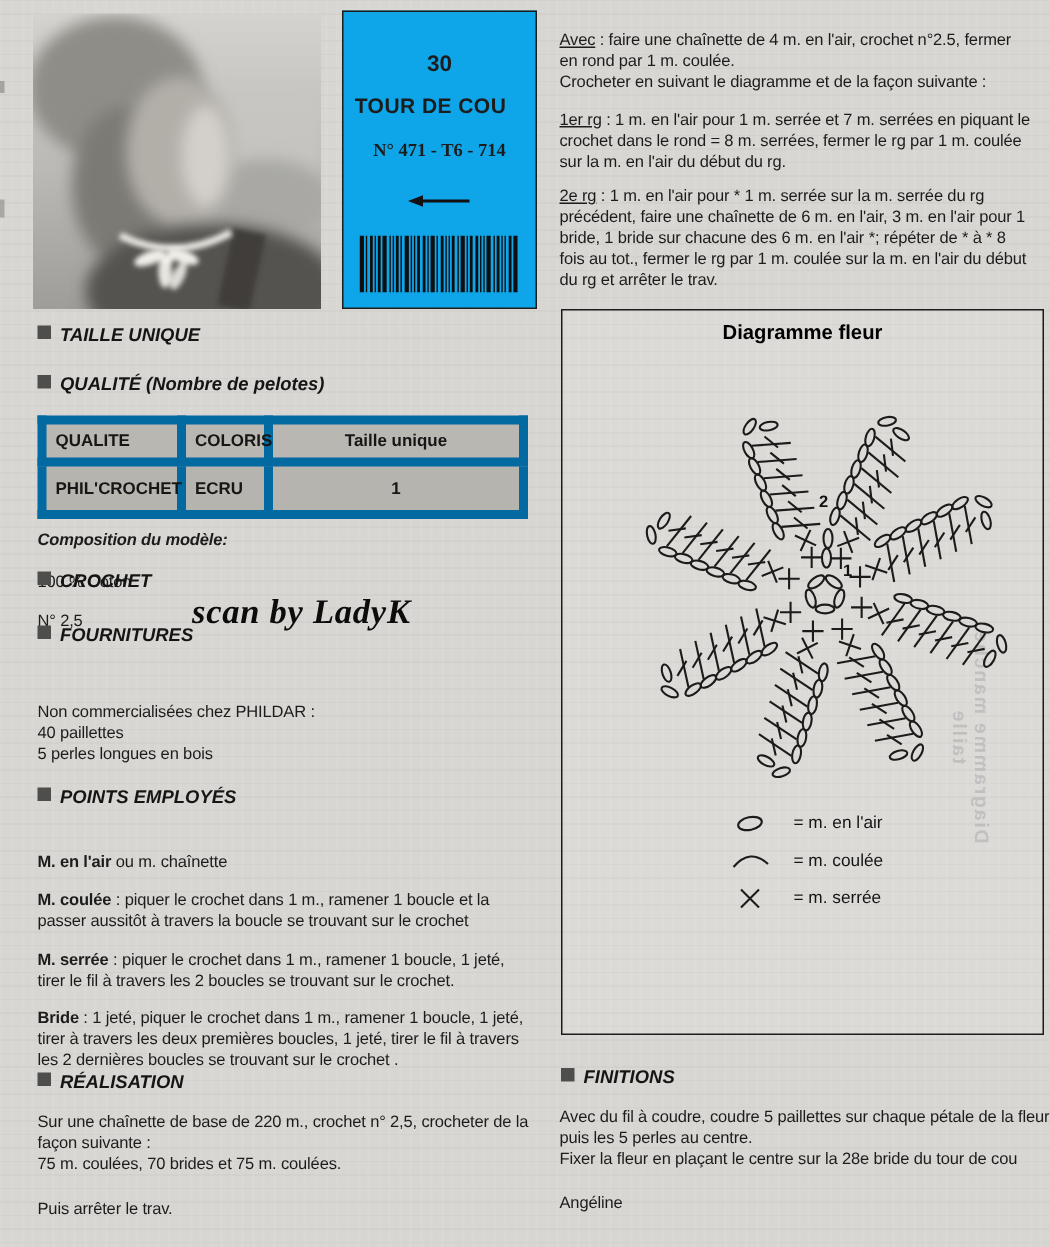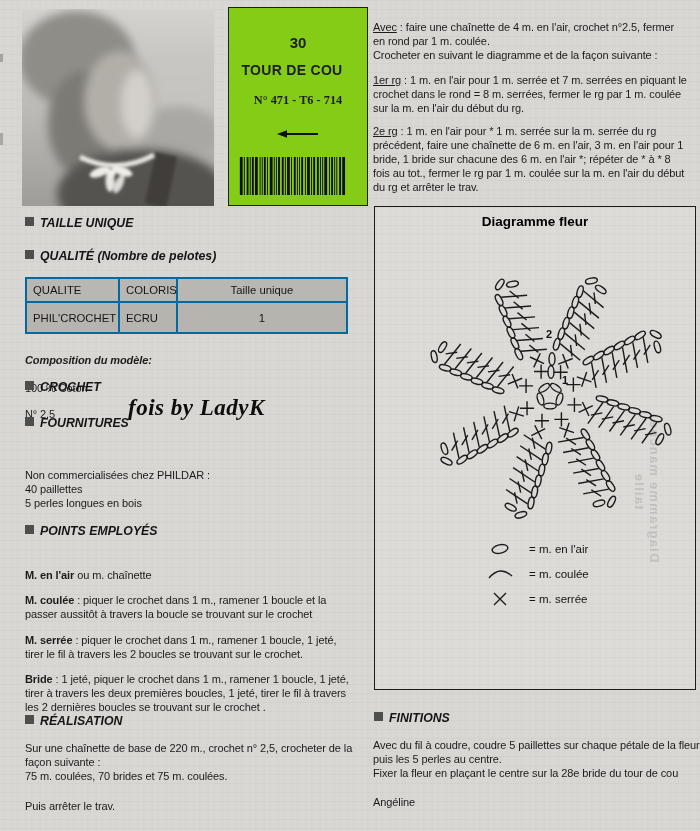--- a/index.html
+++ b/index.html
@@ -16,29 +16,29 @@
   .abs{position:absolute;}
   .body{font-size:11px;line-height:14px;letter-spacing:-0.1px;white-space:pre-line;color:#1c1c1c;}
   .b{font-weight:bold;}
   .bi{font-weight:bold;font-style:italic;}
   .u{text-decoration:underline;}
   .heading{display:flex;align-items:flex-start;gap:6px;font-style:italic;font-weight:bold;font-size:12.3px;color:#151515;letter-spacing:0;}
   .sq{width:9px;height:9px;background:#4e4e4c;margin-top:1px;flex:0 0 auto;}
   
   .photo{left:22px;top:9px;width:192px;height:197px;}
   
-  .label-box{left:228px;top:7px;width:140px;height:199px;background:#84cc16;border:1.6px solid #1d1d1d;box-sizing:border-box;}
+  .label-box{left:228px;top:7px;width:130px;height:199px;background:#0ea5e9;border:1.6px solid #1d1d1d;box-sizing:border-box;}
   .label-box .num{position:absolute;top:26px;left:0;right:0;text-align:center;font-weight:bold;font-size:15px;}
   .label-box .ttl{position:absolute;top:54px;left:0;right:12px;text-align:center;font-weight:bold;font-size:14px;letter-spacing:0.3px;}
   .label-box .ref{position:absolute;top:85px;left:0;right:0;text-align:center;font-weight:bold;font-size:12.3px;font-family:Liberation Serif, serif;}
   .label-box .arrow{position:absolute;top:120px;left:50%;margin-left:-24px;}
   .label-box .barcode{position:absolute;top:149px;left:9px;}
   
   table.qual{position:absolute;left:25px;top:277px;width:321px;border-collapse:collapse;table-layout:fixed;font-size:11.3px;}
-  table.qual td{border:2px solid #0369a1;background:#b9b7b2;padding:0 6px;height:22px;color:#161616;}
+  table.qual td{border:6px solid #0369a1;background:#b9b7b2;padding:0 6px;height:22px;color:#161616;font-weight:bold;}
   table.qual tr.data td{height:29px;background:#b6b4af;}
   table.qual{border:2px solid #2b2b29;}
   .watermark{left:128px;top:395px;font-family:"Liberation Serif", serif;font-weight:bold;font-style:italic;font-size:23px;color:#0c0c0c;letter-spacing:0.5px;}
   
   .rcol{left:373px;width:365px;}
   
   .diagram-box{left:374px;top:206px;width:322px;height:484px;border:1.6px solid #1c1c1c;box-sizing:border-box;background:rgba(255,255,255,0.10);}
   .diag-title{position:absolute;top:7px;left:0;right:0;text-align:center;font-weight:bold;font-size:13.5px;color:#000000;}
   .legend-item{position:absolute;left:108px;display:flex;align-items:center;gap:12px;}
   .legend-item .sym{width:34px;display:flex;justify-content:center;flex:0 0 auto;}
@@ -167,21 +167,21 @@
   <div>100 % Coton</div>
 </div>
 
 <div class="abs heading" style="left:25px;top:380px;">
   <span class="sq"></span>
   <span>CROCHET</span>
 </div>
 
 <div class="abs body" style="left:25px;top:407px;">N° 2,5</div>
 
-<div class="abs watermark">fois by LadyK</div>
+<div class="abs watermark">scan by LadyK</div>
 
 <div class="abs heading" style="left:25px;top:416px;text-align:center;">
   <span class="sq"></span>
   <span>FOURNITURES</span>
 </div>
 
 <div class="abs body" style="left:25px;top:468px;width:348px;">Non commercialisées chez PHILDAR :
 40 paillettes
 5 perles longues en bois</div>
 

